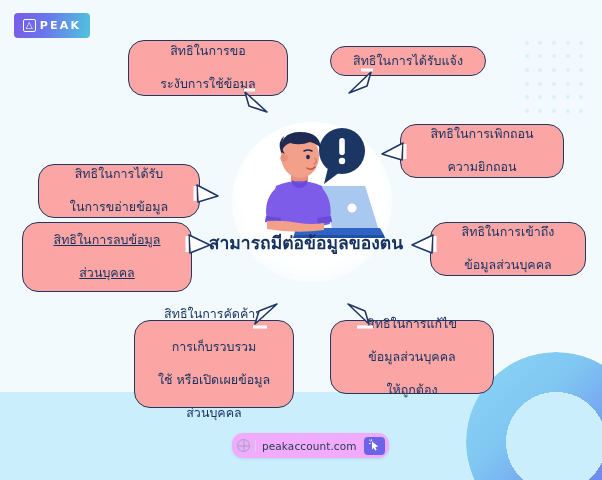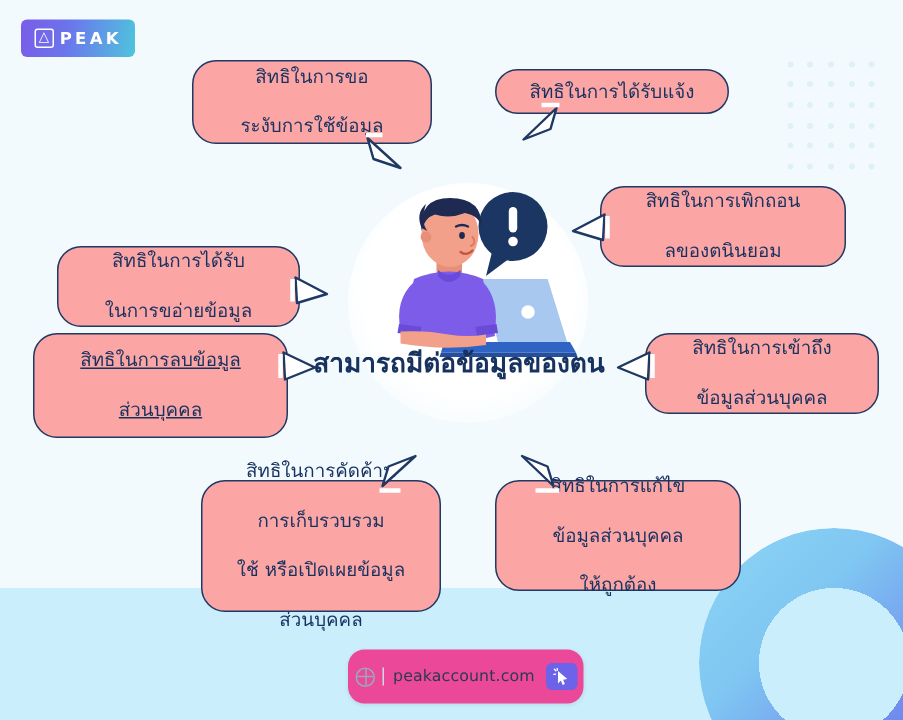--- a/index.html
+++ b/index.html
@@ -104,22 +104,22 @@
   .title-1 {
     color: #e8563a; font-size: 19px; font-weight: 700; line-height: 1.22;
   }
   .title-2 {
     color: #17325f; font-size: 17.5px; font-weight: 600; line-height: 1.25; margin-top: 1px;
   }
 
   
   .footer {
     position: absolute; left: 232px; top: 433px;
-    height: 36px; border-radius: 11px;
-    background: #ec4899;
+    height: 25px; border-radius: 11px;
+    background: #f0abfc;
     display: flex; align-items: center;
     padding-left: 5px;
     box-shadow: 0 1px 3px rgba(35,70,120,.12);
   }
   .globe-icon {
     width: 13px; height: 13px; border-radius: 50%;
     border: 1.2px solid #9aa8bd; position: relative; flex: 0 0 auto;
   }
   .globe-icon::before {
     content: ""; position: absolute; left: 50%; top: 0; width: 0; height: 100%;
@@ -213,21 +213,21 @@
     <span><span>สิทธิในการได้รับ</span><br><span>ในการขอ่ายข้อมูล</span></span>
     <span class="tail" style="right:-20px; top:18px;">
       <svg width="24" height="28" viewBox="0 0 24 28">
         <path d="M0 2 L21 13 L1 19 Z" fill="#fff" stroke="#1f3864" stroke-width="1.6" stroke-linejoin="round"></path>
         <path d="M-2 3 L-2 18" stroke="#fff" stroke-width="3"></path>
       </svg>
     </span>
   </div>
 
   <div class="bubble" id="b-withdraw">
-    <span><span>สิทธิในการเพิกถอน</span><br><span>ลของตนินยอม</span></span>
+    <span><span>สิทธิในการเพิกถอน</span><br><span>ความยิกถอน</span></span>
     <span class="tail" style="left:-20px; top:16px;">
       <svg width="24" height="28" viewBox="0 0 24 28">
         <path d="M22 2 L1 13 L21 19 Z" fill="#fff" stroke="#1f3864" stroke-width="1.6" stroke-linejoin="round"></path>
         <path d="M24 3 L24 18" stroke="#fff" stroke-width="3"></path>
       </svg>
     </span>
   </div>
 
   <div class="bubble" id="b-erase">
     <span><span>สิทธิในการลบข้อมูล</span><br><span>ส่วนบุคคล</span></span>

